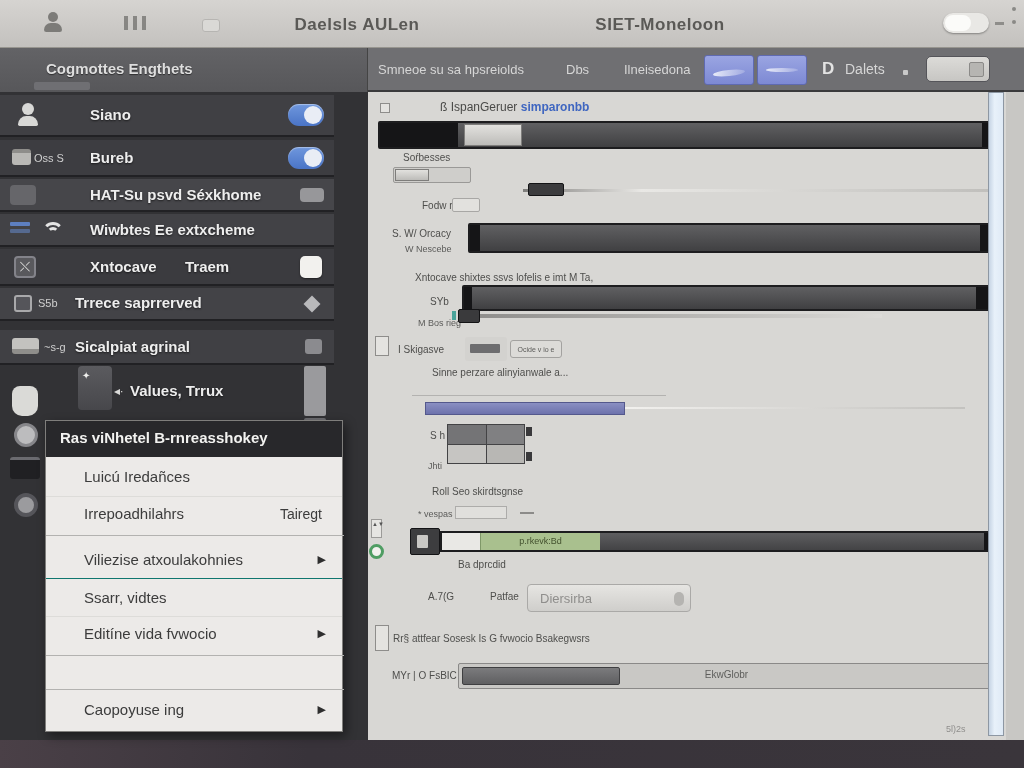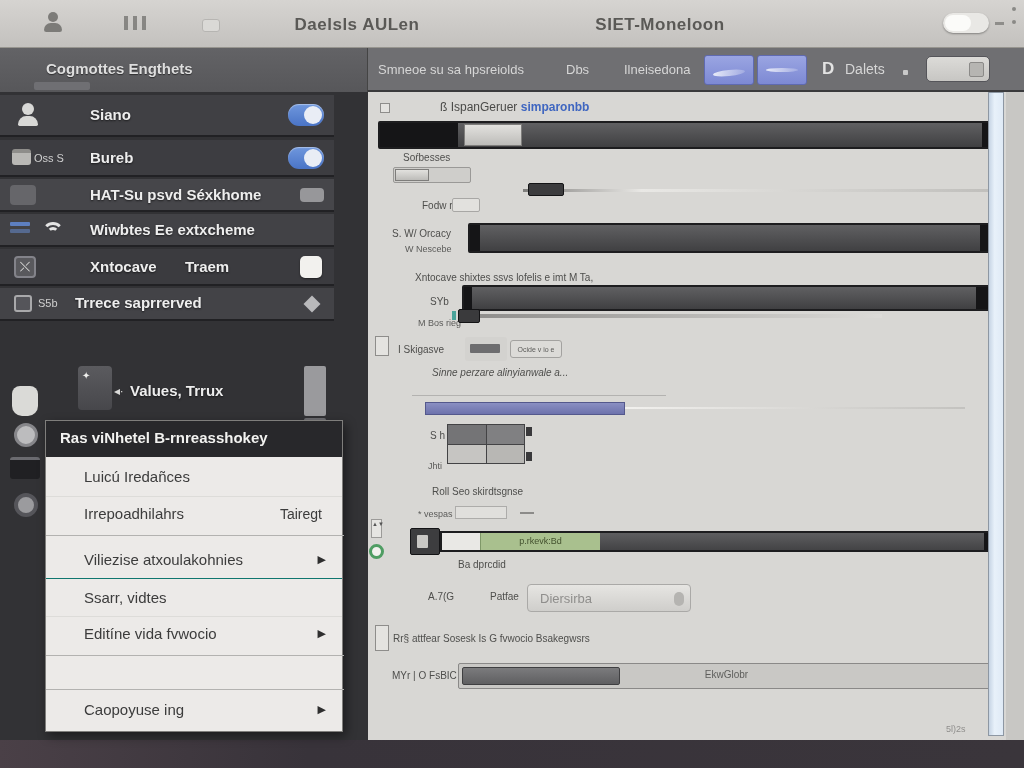--- a/index.html
+++ b/index.html
@@ -170,20 +170,26 @@
       <div class="abs chk-white" style="left:300px; top:7px;"></div>
     </div>
 
     <div class="srow" style="top:196px; height:33px; background:#434347;">
       <div class="abs" style="left:14px; top:7px; width:18px; height:17px; border:2px solid #a9a9ab; border-radius:3px; background:#55555a;"></div>
       <span class="abs srow-prefix" style="left:38px; top:9px;">S5b</span>
       <span class="abs srow-label" style="left:75px; top:6px;">Trrece saprrerved</span>
       <div class="abs diamond" style="left:306px; top:10px;"></div>
     </div>
 
+    <div class="srow" style="top:238px; height:35px; background:#404044;">
+      <div class="abs" style="left:12px; top:8px; width:27px; height:16px; background:#c3c2bf; border-radius:3px; border-bottom:5px solid #8f8e8b;"></div>
+      <span class="abs srow-prefix" style="left:44px; top:11px;">~s-g</span>
+      <span class="abs srow-label" style="left:75px; top:8px;">Sicalpiat agrinal</span>
+      <div class="abs" style="left:305px; top:9px; width:17px; height:15px; background:#8b8b8f; border-radius:3px;"></div>
+    </div>
 
     <div class="abs" style="left:0; top:274px; width:334px; height:70px;">
       <div class="abs thumb" style="left:78px; top:0; width:34px; height:44px;">
         <span class="spark">✦</span>
       </div>
       <span class="abs" style="left:114px; top:18px; color:#d9d9d7; font-size:12px;">◂∙</span>
       <span class="abs srow-label" style="left:130px; top:16px;">Values, Trrux</span>
       <div class="abs" style="left:304px; top:0; width:22px; height:50px; background:#9a9a9d; border-radius:2px;"></div>
       <div class="abs" style="left:304px; top:52px; width:22px; height:20px; background:#6e6e72; border-radius:2px;"></div>
     </div>
@@ -240,21 +246,21 @@
     <div class="abs" style="left:94px; top:222px; width:420px; height:4px; background:linear-gradient(90deg,#8c8b89,#dcdbd8);"></div>
     <div class="abs" style="left:84px; top:219px; width:4px; height:9px; background:#4aa39a;"></div>
     <div class="abs" style="left:90px; top:217px; width:22px; height:14px; background:#3a3a3c; border:1px solid #131315; border-radius:2px;"></div>
 
     <div class="abs chk-sq" style="left:7px; top:244px; width:14px; height:20px;"></div>
     <span class="abs m-label" style="left:30px; top:252px;">I Skigasve</span>
     <div class="abs" style="left:97px; top:245px; width:42px; height:24px; background:#d3d2cf; border:1px solid #96①9593; border-radius:3px;">
       <div class="abs" style="left:5px; top:7px; width:30px; height:9px; background:#6d6d6f; border-radius:1px;"></div>
     </div>
     <div class="abs" style="left:142px; top:248px; width:52px; height:18px; background:#dcdbd8; border:1px solid #a3a2a0; border-radius:3px; font-size:7px; color:#5b5b59; text-align:center; line-height:17px;">Ocide v io e</div>
-    <span class="abs m-label" style="left:64px; top:275px;font-style:italic;">Sinne perzare alinyianwale a...</span>
+    <span class="abs m-label" style="left:64px; top:275px;">Sinne perzare alinyianwale a...</span>
 
     <div class="abs menu-sep" style="left:44px; top:303px; width:254px;"></div>
 
     <div class="abs" style="left:57px; top:310px; width:200px; height:13px; background:linear-gradient(#8a8fc2,#6d72ac); border:1px solid #54588c;"></div>
     <div class="abs" style="left:257px; top:315px; width:340px; height:2px; background:linear-gradient(90deg,#f2f1ee,#c3c2bf);"></div>
 
     <span class="abs m-label" style="left:62px; top:338px;">S h</span>
     <div class="abs" style="left:79px; top:332px; width:78px; height:40px; border:1px solid #434345; display:grid; grid-template-columns:1fr 1fr; grid-template-rows:1fr 1fr; gap:1px; background:#434345;">
       <div style="background:#747476;"></div>
       <div style="background:#808082;"></div>

